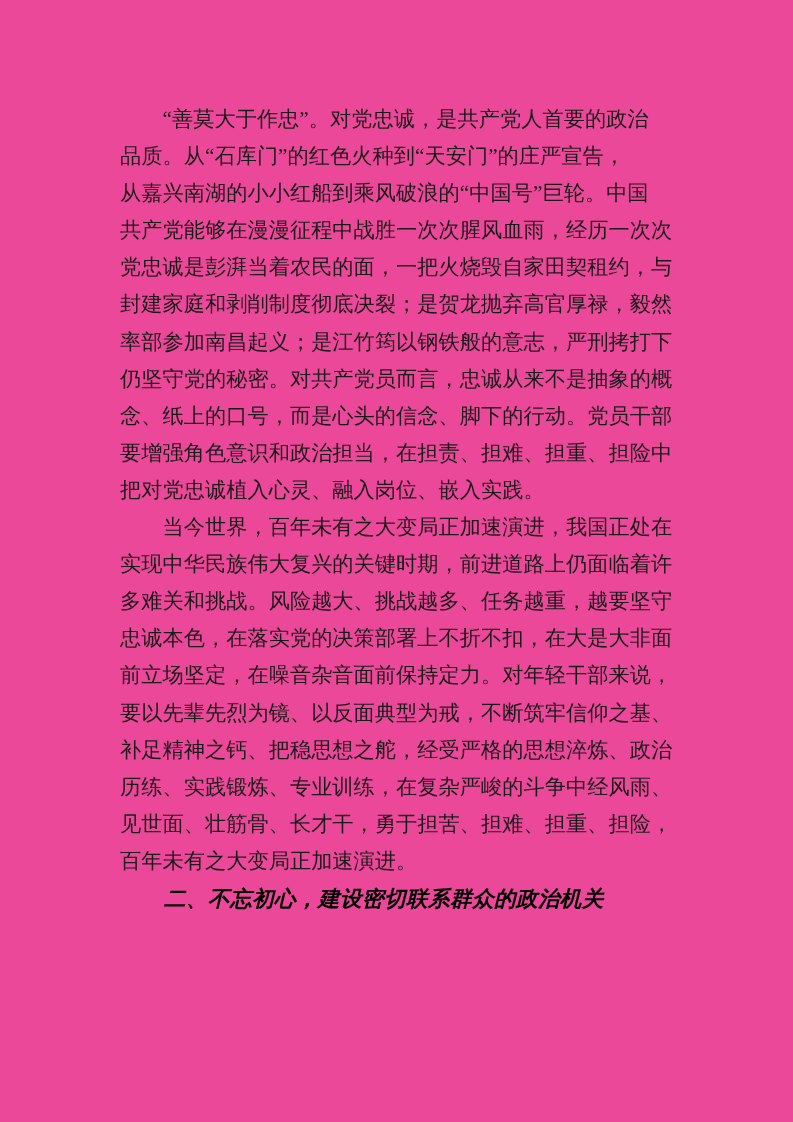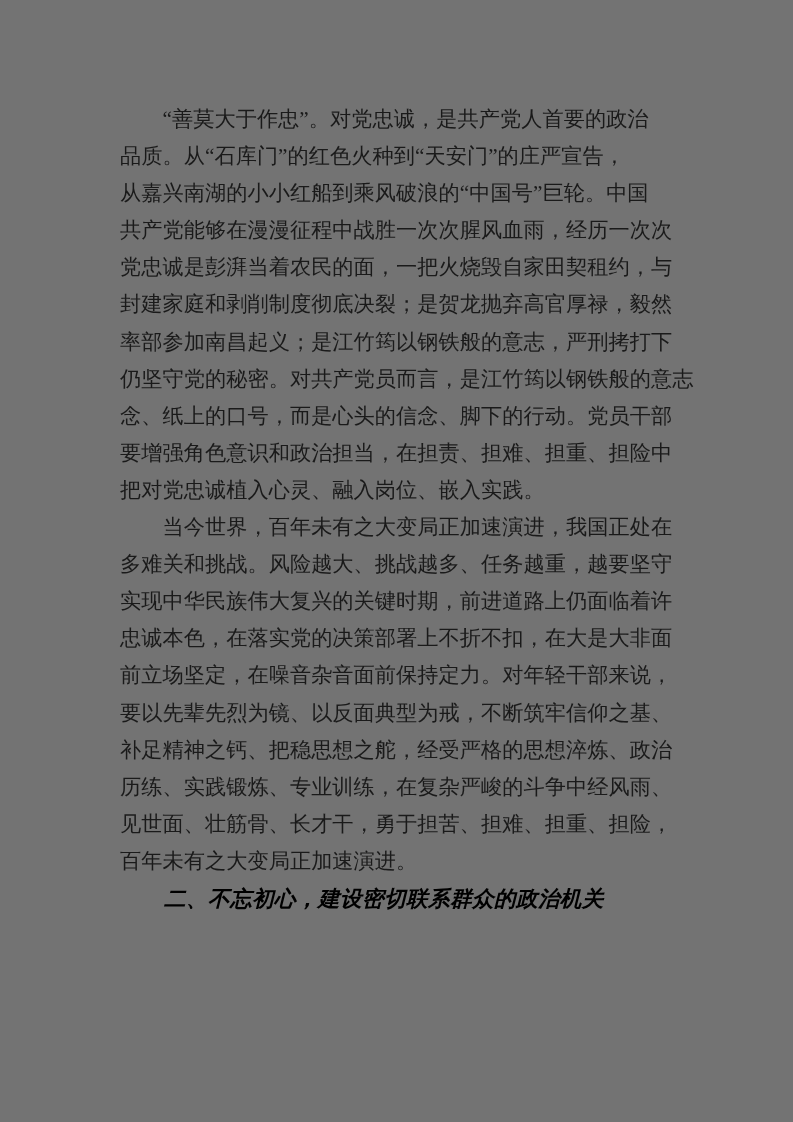--- a/index.html
+++ b/index.html
@@ -4,21 +4,21 @@
 <style>
   html, body {
     margin: 0;
     padding: 0;
     background: #ffffff;
   }
   .page {
     position: relative;
     width: 793px;
     height: 1122px;
-    background: #737373;
+    background: #ec4899;
     overflow: hidden;
   }
   .content {
     position: absolute;
     left: 120px;
     top: 101px;
     width: 556px;
   }
   .line {
     height: 37.1px;
@@ -45,30 +45,30 @@
   <div class="content">
 
     <div>
       <div class="line">　　“善莫大于作忠”。对党忠诚，是共产党人首要的政治</div>
       <div class="line">品质。从“石库门”的红色火种到“天安门”的庄严宣告，</div>
       <div class="line">从嘉兴南湖的小小红船到乘风破浪的“中国号”巨轮。中国</div>
       <div class="line">共产党能够在漫漫征程中战胜一次次腥风血雨，经历一次次</div>
       <div class="line">党忠诚是彭湃当着农民的面，一把火烧毁自家田契租约，与</div>
       <div class="line">封建家庭和剥削制度彻底决裂；是贺龙抛弃高官厚禄，毅然</div>
       <div class="line">率部参加南昌起义；是江竹筠以钢铁般的意志，严刑拷打下</div>
-      <div class="line">仍坚守党的秘密。对共产党员而言，是江竹筠以钢铁般的意志</div>
+      <div class="line">仍坚守党的秘密。对共产党员而言，忠诚从来不是抽象的概</div>
       <div class="line">念、纸上的口号，而是心头的信念、脚下的行动。党员干部</div>
       <div class="line">要增强角色意识和政治担当，在担责、担难、担重、担险中</div>
       <div class="line">把对党忠诚植入心灵、融入岗位、嵌入实践。</div>
     </div>
 
     <div>
       <div class="line">　　当今世界，百年未有之大变局正加速演进，我国正处在</div>
+      <div class="line">实现中华民族伟大复兴的关键时期，前进道路上仍面临着许</div>
       <div class="line">多难关和挑战。风险越大、挑战越多、任务越重，越要坚守</div>
-      <div class="line">实现中华民族伟大复兴的关键时期，前进道路上仍面临着许</div>
       <div class="line">忠诚本色，在落实党的决策部署上不折不扣，在大是大非面</div>
       <div class="line">前立场坚定，在噪音杂音面前保持定力。对年轻干部来说，</div>
       <div class="line">要以先辈先烈为镜、以反面典型为戒，不断筑牢信仰之基、</div>
       <div class="line">补足精神之钙、把稳思想之舵，经受严格的思想淬炼、政治</div>
       <div class="line">历练、实践锻炼、专业训练，在复杂严峻的斗争中经风雨、</div>
       <div class="line">见世面、壮筋骨、长才干，勇于担苦、担难、担重、担险，</div>
       <div class="line">百年未有之大变局正加速演进。</div>
     </div>
 
     <div class="line heading-line">　　二、不忘初心，建设密切联系群众的政治机关</div>

